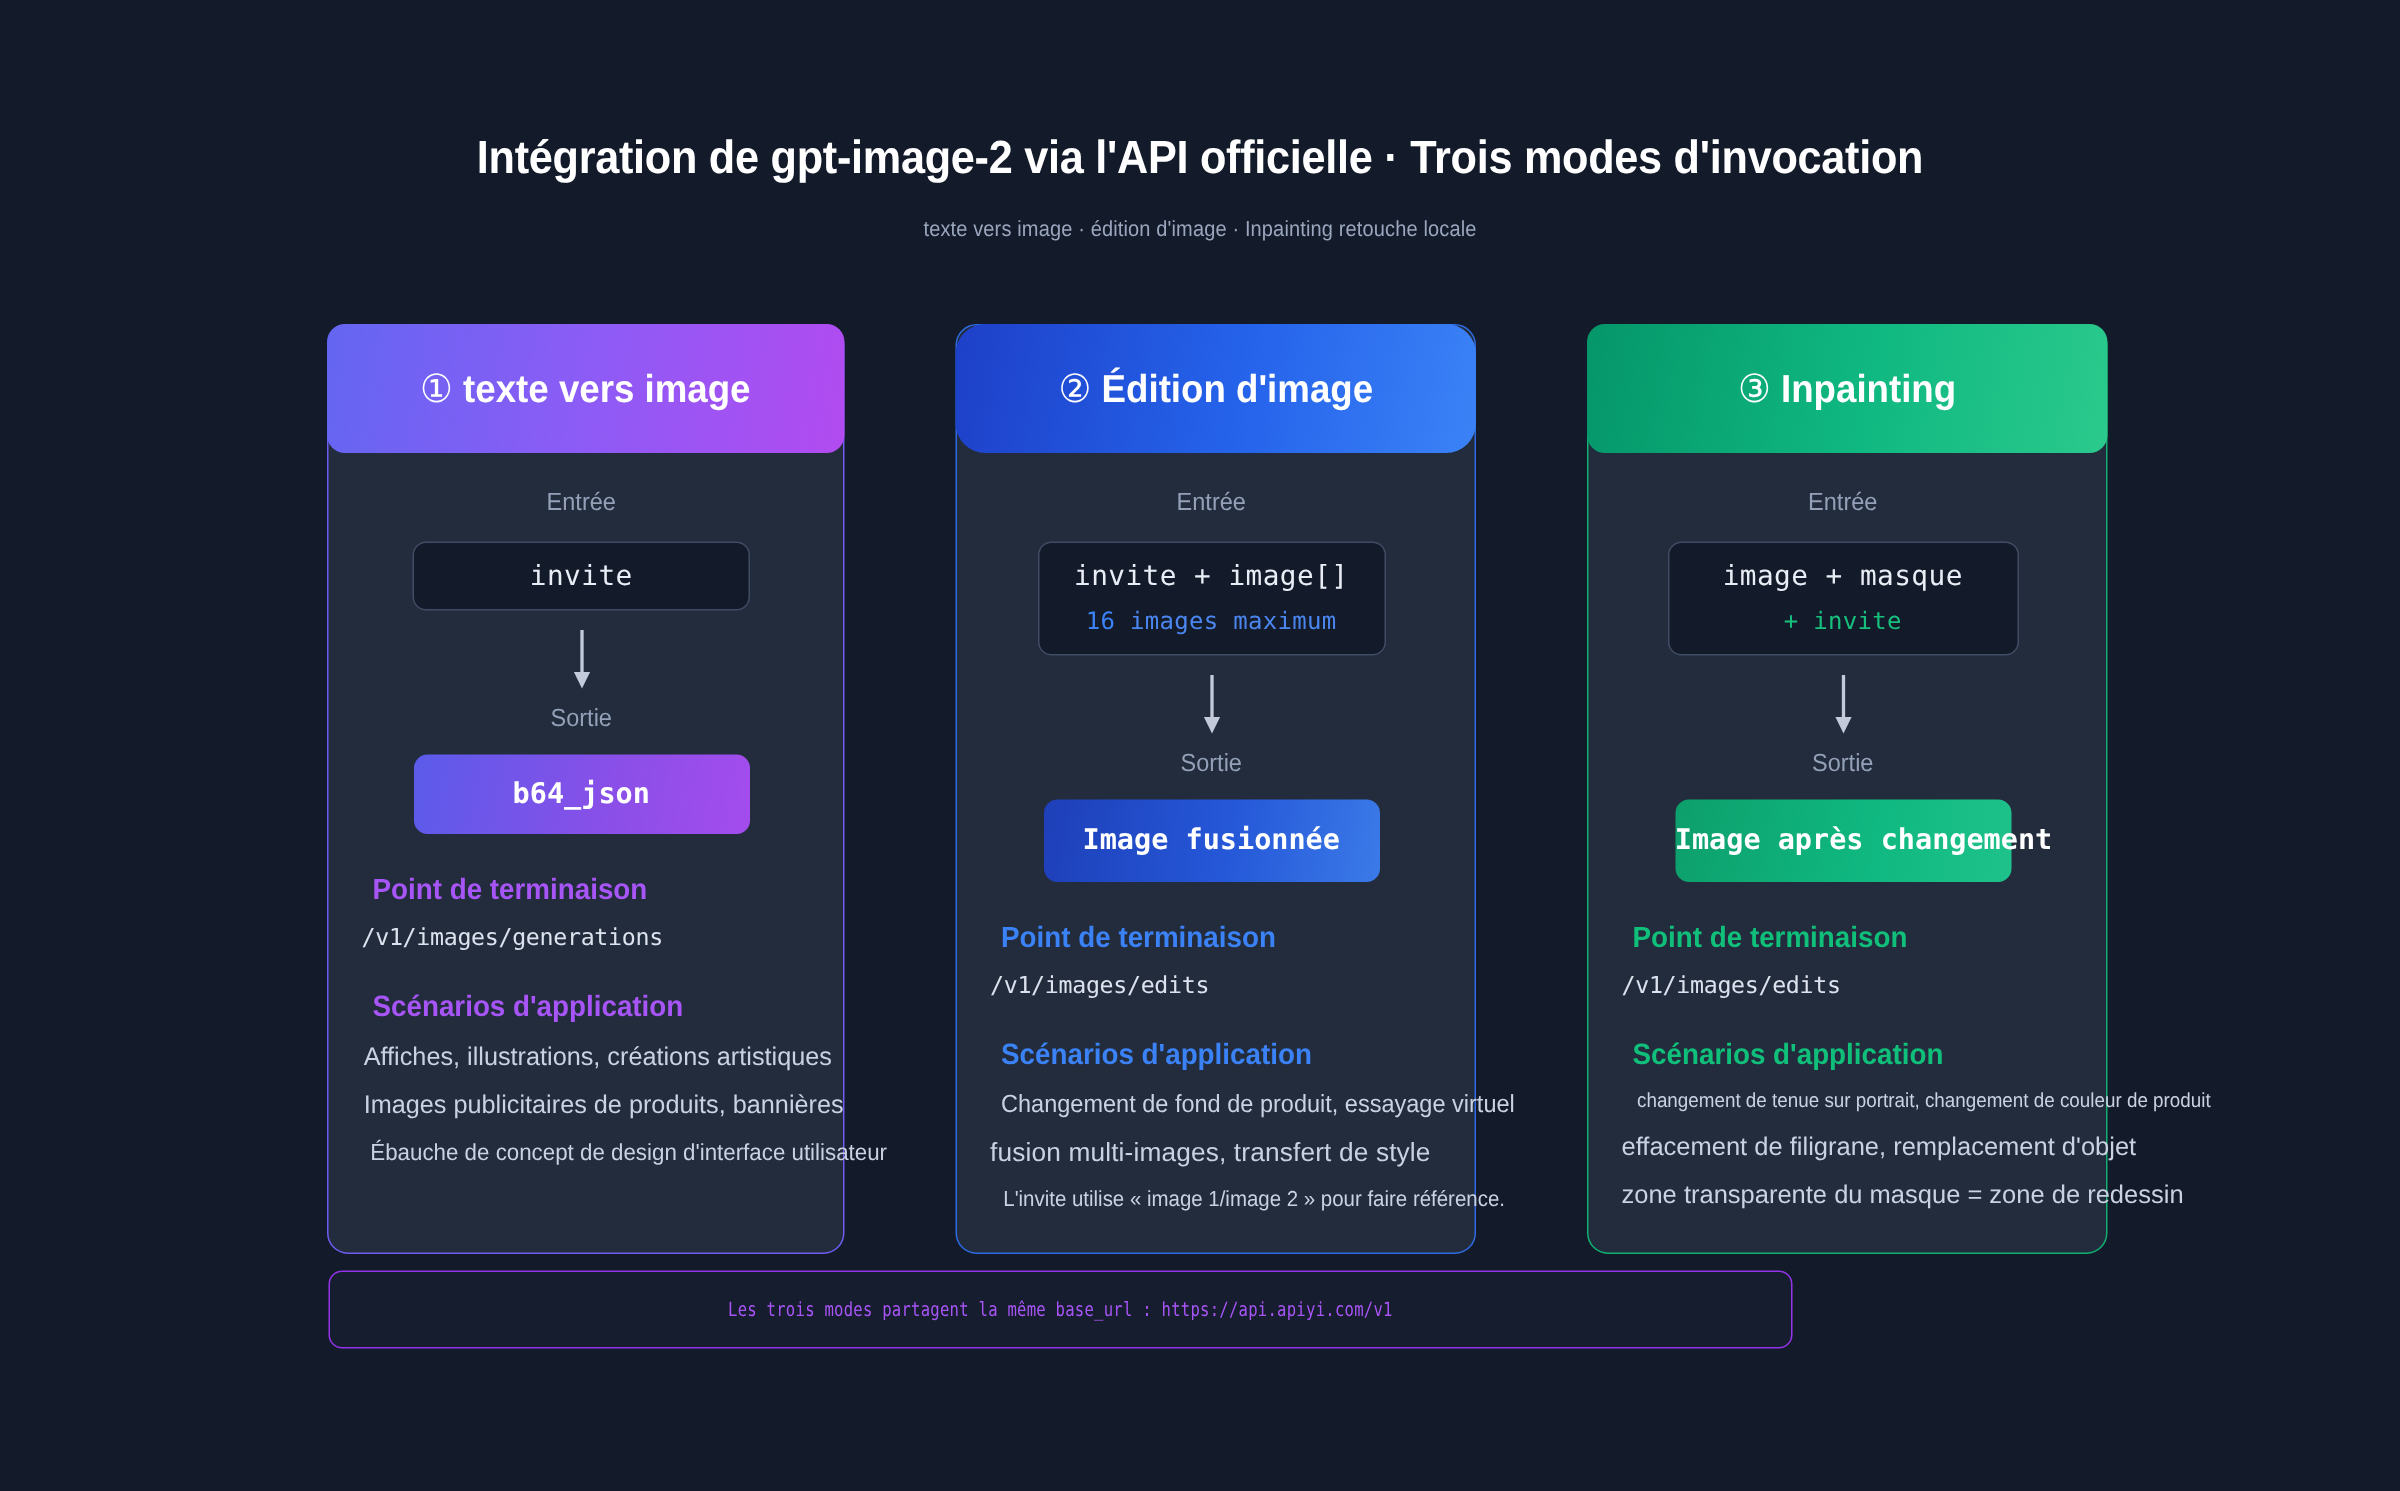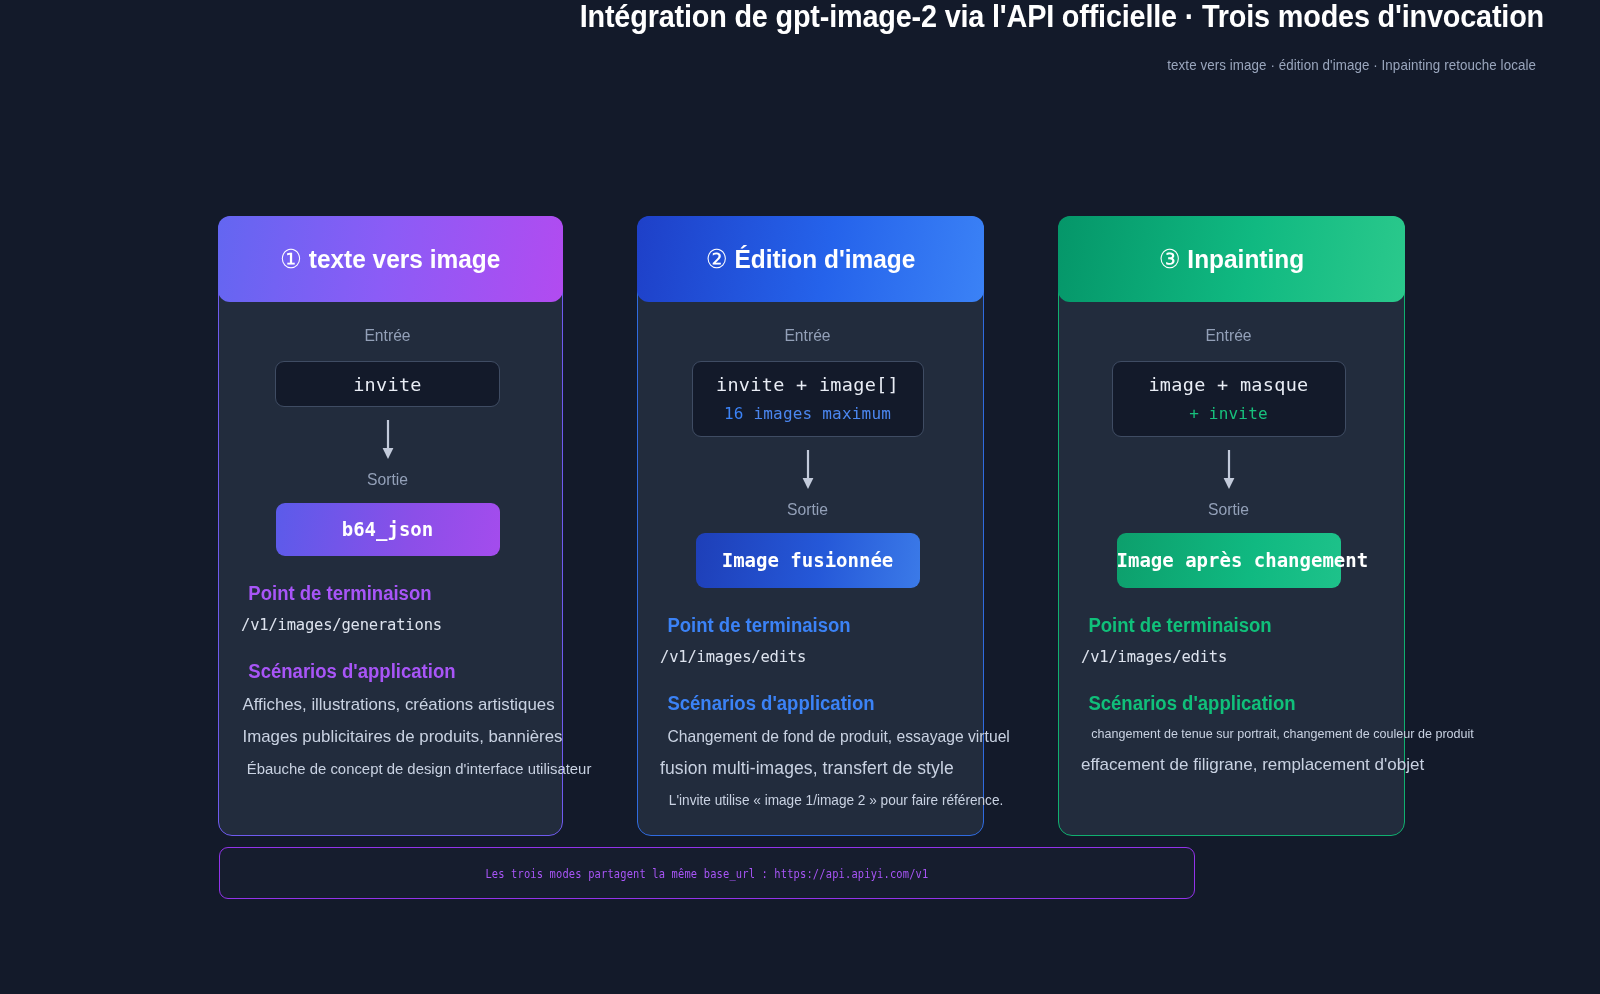--- a/index.html
+++ b/index.html
@@ -11,21 +11,22 @@
     width: 1600px;
     height: 994px;
     overflow: hidden;
     font-family: "Liberation Sans", sans-serif;
     color: #e8ecf4;
     position: relative;
   }
 
   
   .page-header {
-    text-align: right;
+    text-align: center;
+    padding-top: 88px;
   }
   .page-title {
     font-size: 31px;
     font-weight: bold;
     letter-spacing: -0.2px;
     color: #ffffff;
     font-stretch: condensed;
     transform: scaleX(0.93);
     line-height: 1.1;
   }
@@ -65,20 +66,21 @@
     align-items: center;
     justify-content: center;
     margin: -1px -1px 0 -1px;
     box-sizing: border-box;
   }
   .card-1 .card-header {
     background: linear-gradient(100deg, #6366f1 0%, #8b5cf6 48%, #b24bf0 100%);
   }
   .card-2 .card-header {
     background: linear-gradient(100deg, #1e40c8 0%, #2563eb 55%, #3b82f6 100%);
+    border-radius: 20px;
   }
   .card-3 .card-header {
     background: linear-gradient(100deg, #059669 0%, #10b981 55%, #2bc98c 100%);
   }
   .card-header-title {
     color: #ffffff;
     font-size: 26px;
     font-weight: bold;
     transform: scaleX(0.94);
     white-space: nowrap;
@@ -310,20 +312,21 @@
       <div class="flow-label">Sortie</div>
       <div class="out-pill">Image après changement</div>
 
       <div class="section-title">Point de terminaison</div>
       <div class="endpoint">/v1/images/edits</div>
 
       <div class="section-title">Scénarios d'application</div>
       <div class="scen-list">
         <div class="scen-line l1">changement de tenue sur portrait, changement de couleur de produit</div>
         <div class="scen-line l2">effacement de filigrane, remplacement d'objet</div>
+        <div class="scen-line l3">zone transparente du masque = zone de redessin</div>
       </div>
     </div>
   </div>
 
 </div>
 
 <div class="footer-note">
   <div class="footer-text">Les trois modes partagent la même base_url : https://api.apiyi.com/v1</div>
 </div>
 

